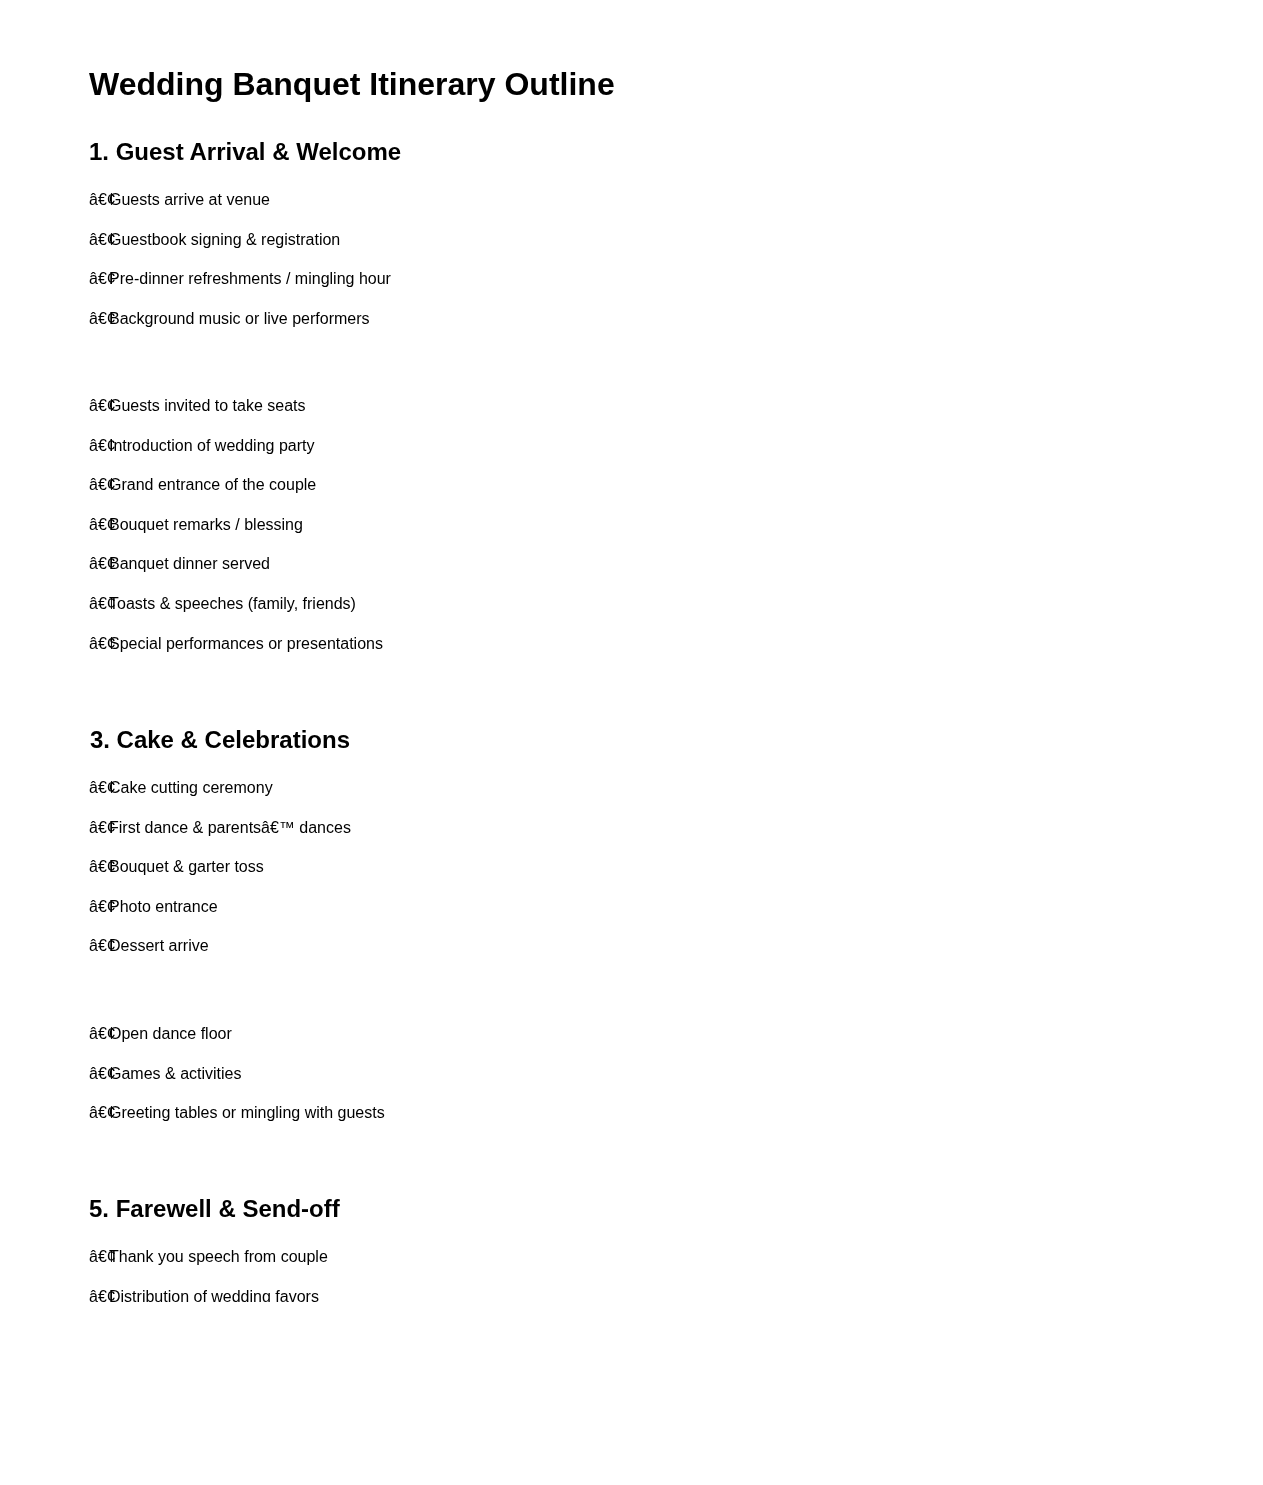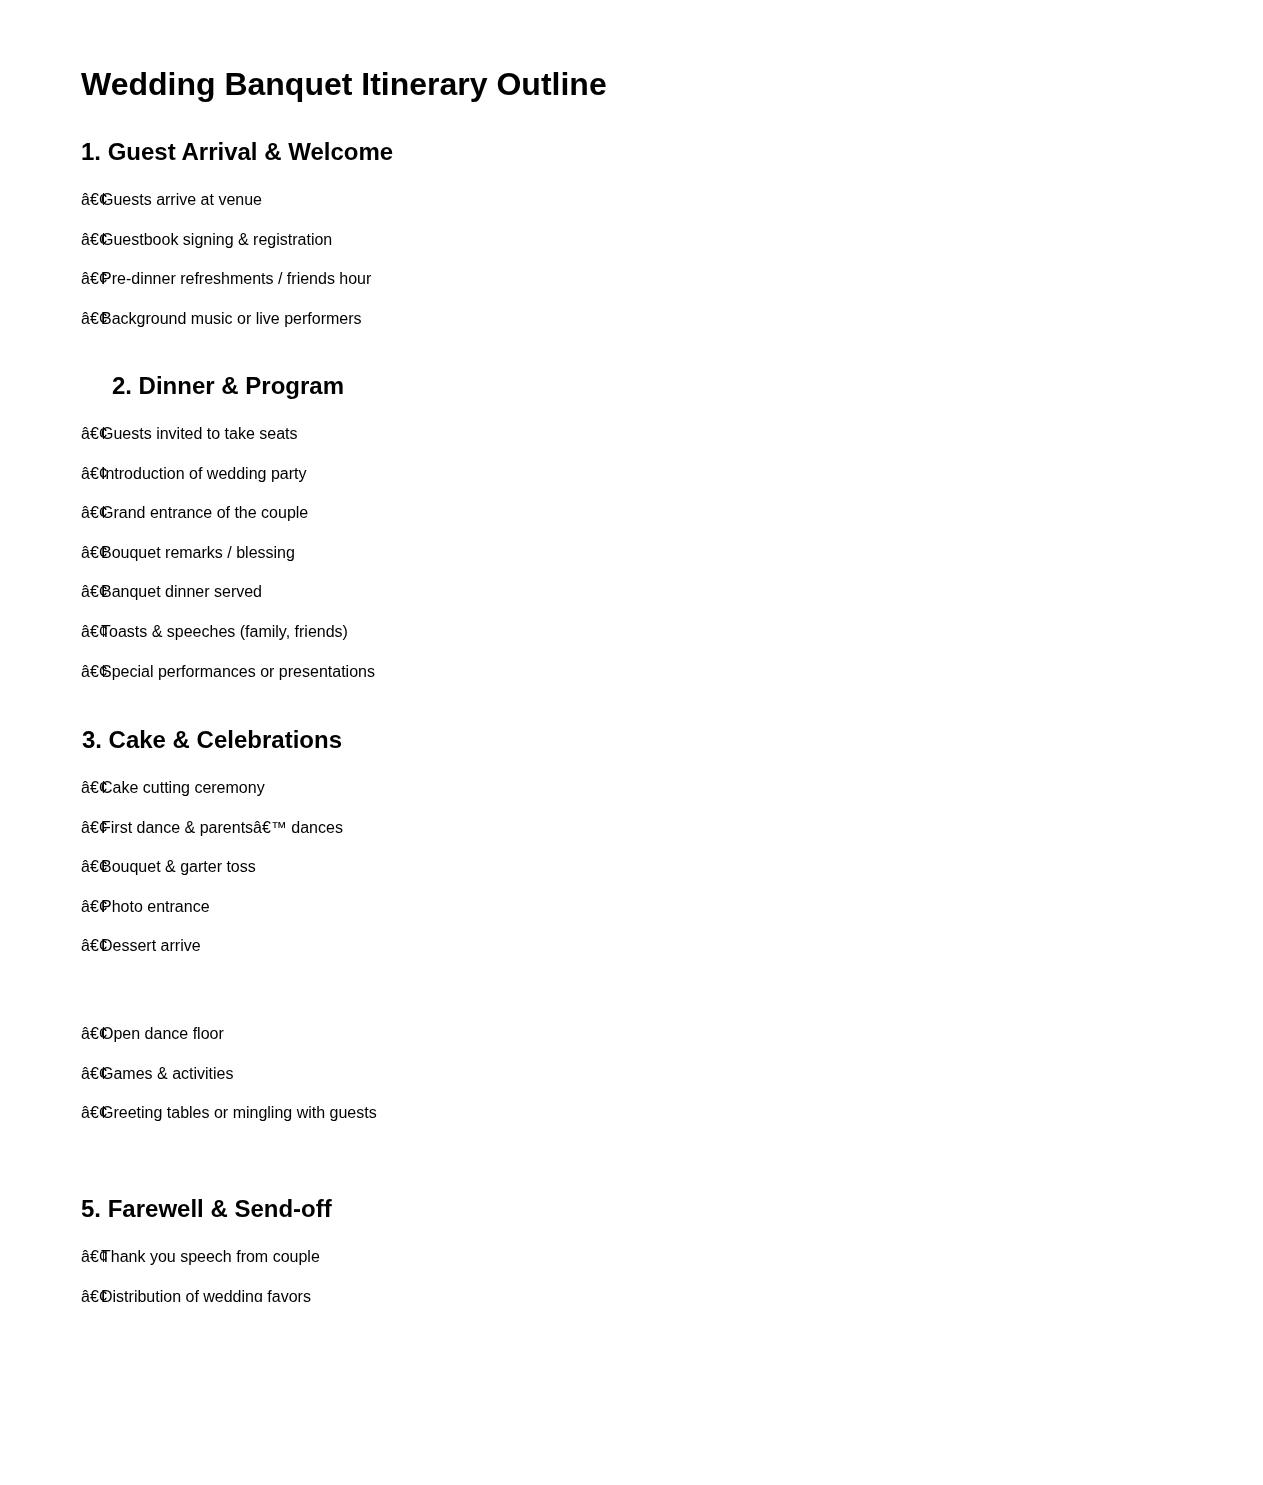--- a/index.html
+++ b/index.html
@@ -1,42 +1,41 @@
 <!DOCTYPE html>
 <html><head>
 <meta charset="utf-8">
 <style>
   html, body { margin: 0; padding: 0; background: #ffffff; }
   body { width: 1263px; height: 1485px; position: relative; overflow: hidden; font-family: "Liberation Sans", sans-serif; color: #000; }
-  .page { position: absolute; left: 81px; top: 0; width: 1100px; height: 1302px; overflow: hidden; }
+  .page { position: absolute; left: 89px; top: 0; width: 1100px; height: 1302px; overflow: hidden; }
   h1 { font-size: 32px; font-weight: bold; margin: 0; position: absolute; top: 66px; left: 0; white-space: nowrap; }
   .section { position: absolute; left: 0; }
   h2 { font-size: 24px; font-weight: bold; margin: 0; height: 28px; line-height: 28px; white-space: nowrap; text-align: center; }
   .items { margin-top: 24px; }
   .item { font-size: 16px; height: 39.6px; line-height: 19px; white-space: nowrap; position: relative; }
   .bullet { display: inline-block; width: 20px; overflow: visible; white-space: nowrap; }
 </style>
 </head>
 <body>
 
 <div class="page">
   <h1>Wedding Banquet Itinerary Outline</h1>
 
   <div class="section" style="top:138px">
     <h2>1. Guest Arrival &amp; Welcome</h2>
     <div class="items">
       <div class="item"><span class="bullet">â€¢</span><span>Guests arrive at venue</span></div>
       <div class="item"><span class="bullet">â€¢</span><span>Guestbook signing &amp; registration</span></div>
-      <div class="item"><span class="bullet">â€¢</span><span>Pre-dinner refreshments / friends hour</span></div>
+      <div class="item"><span class="bullet">â€¢</span><span>Pre-dinner refreshments / mingling hour</span></div>
       <div class="item"><span class="bullet">â€¢</span><span>Background music or live performers</span></div>
     </div>
   </div>
 
   <div class="section" style="top:372px">
-    <h2>2. Dinner &amp; Program</h2>
     <div class="items">
       <div class="item"><span class="bullet">â€¢</span><span>Guests invited to take seats</span></div>
       <div class="item"><span class="bullet">â€¢</span><span>Introduction of wedding party</span></div>
       <div class="item"><span class="bullet">â€¢</span><span>Grand entrance of the couple</span></div>
       <div class="item"><span class="bullet">â€¢</span><span>Bouquet remarks / blessing</span></div>
       <div class="item"><span class="bullet">â€¢</span><span>Banquet dinner served</span></div>
       <div class="item"><span class="bullet">â€¢</span><span>Toasts &amp; speeches (family, friends)</span></div>
       <div class="item"><span class="bullet">â€¢</span><span>Special performances or presentations</span></div>
     </div>
   </div>

